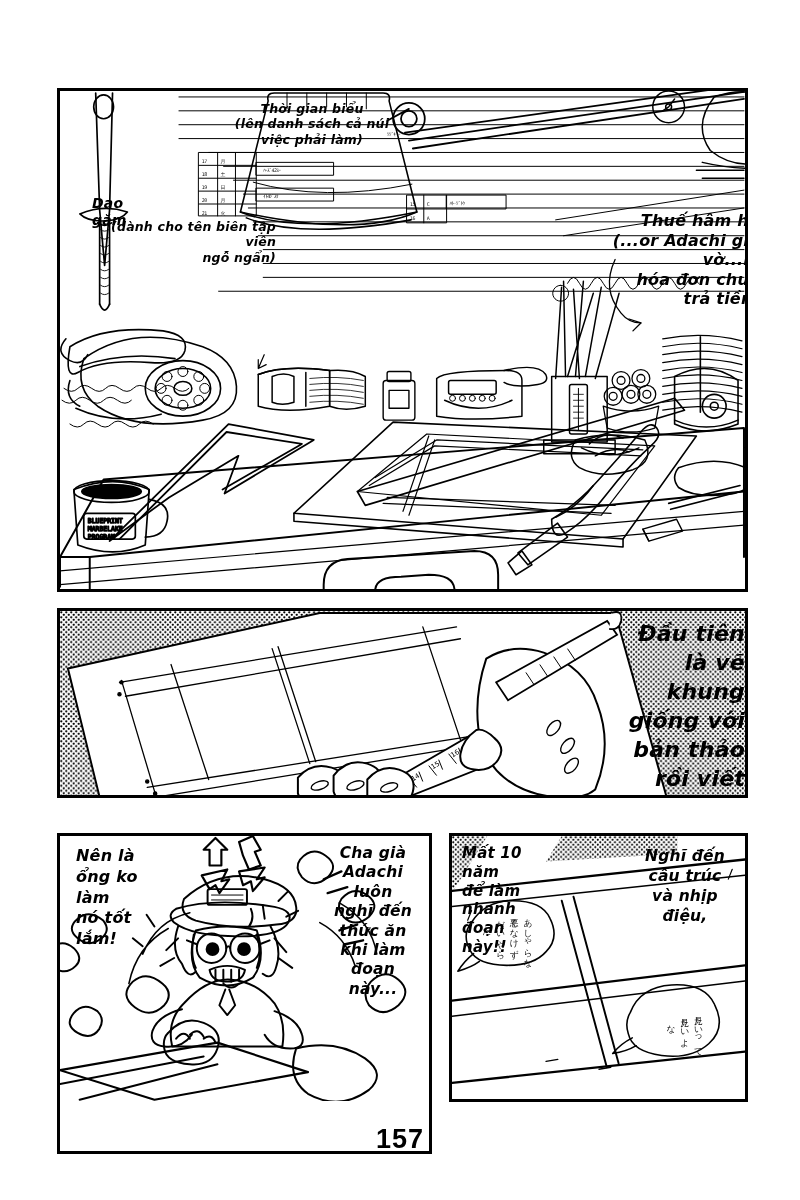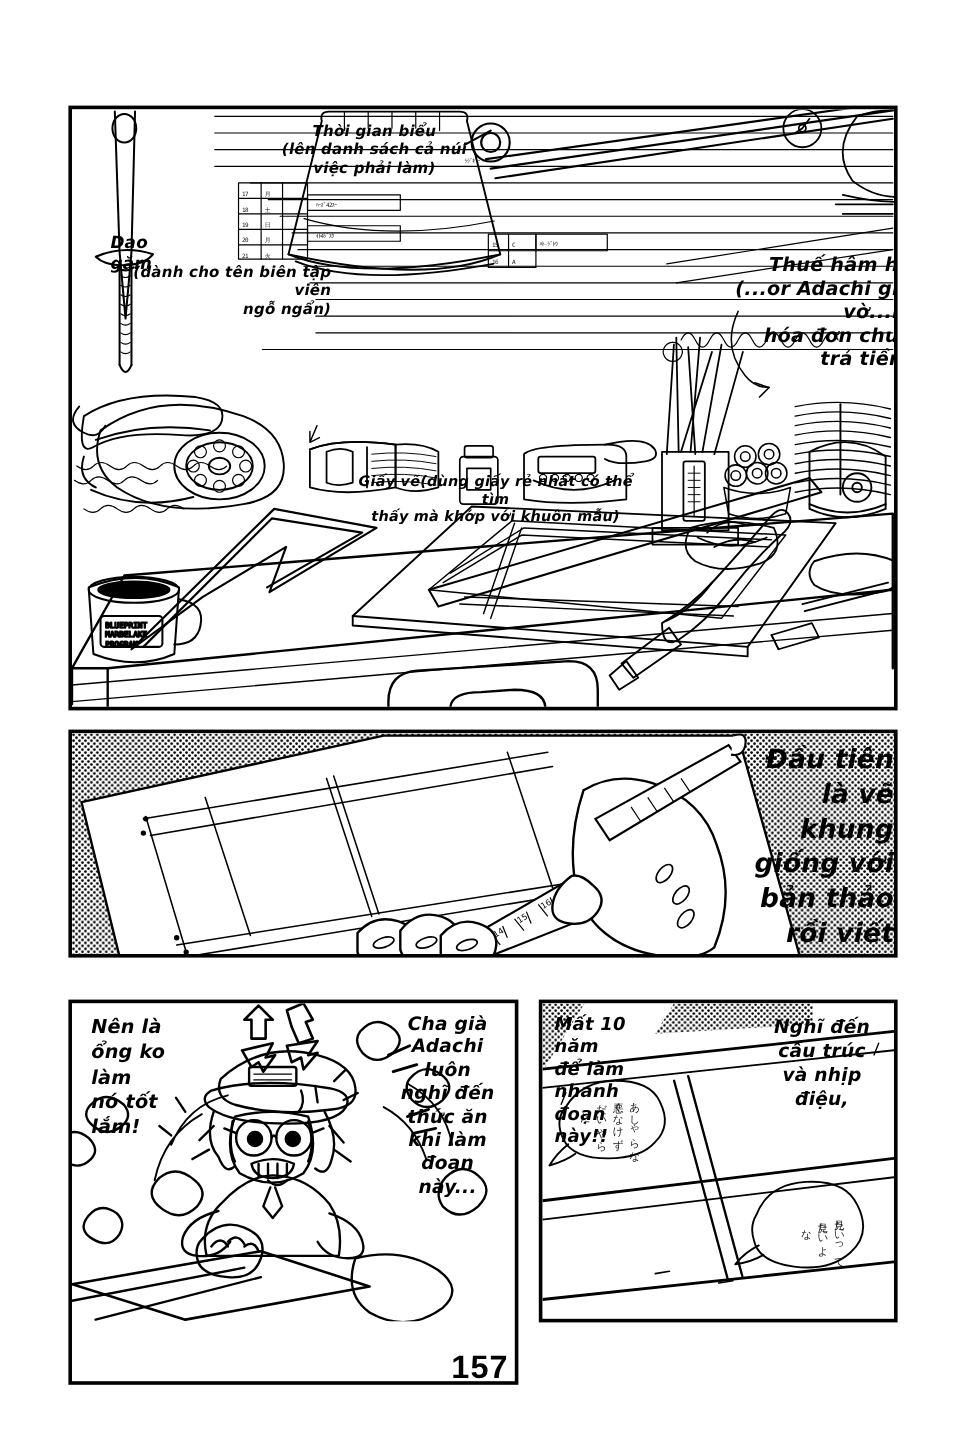--- a/index.html
+++ b/index.html
@@ -354,22 +354,20 @@
 
     <div class="hw c" id="cap-schedule">Thời gian biểu
 (lên danh sách cả núi
 việc phải làm)</div>
     <div class="hw" id="cap-dagger">Dao găm</div>
     <div class="hw c" id="cap-dagger-sub">(dành cho tên biên tập viên
 ngỗ ngẩn)</div>
     <div class="hw c" id="cap-tax">Thuế hâm hộ
 (...or Adachi giả vờ...là
 hóa đơn chưa trả tiền)</div>
-    <div class="hw c" id="cap-paper">Giấy vẽ(dùng giấy rẻ nhất có thể tìm
-thấy mà khớp với khuôn mẫu)</div>
   </div>
 
   <div class="panel" id="panel2">
     <svg class="art" viewBox="0 0 691 190" preserveAspectRatio="none">
       <defs>
         <pattern id="tone" width="5" height="5" patternUnits="userSpaceOnUse">
           <rect width="5" height="5" fill="#fff"></rect>
           <circle cx="1.3" cy="1.3" r="1.15" fill="#000"></circle>
           <circle cx="3.8" cy="3.8" r="1.15" fill="#000"></circle>
         </pattern>

